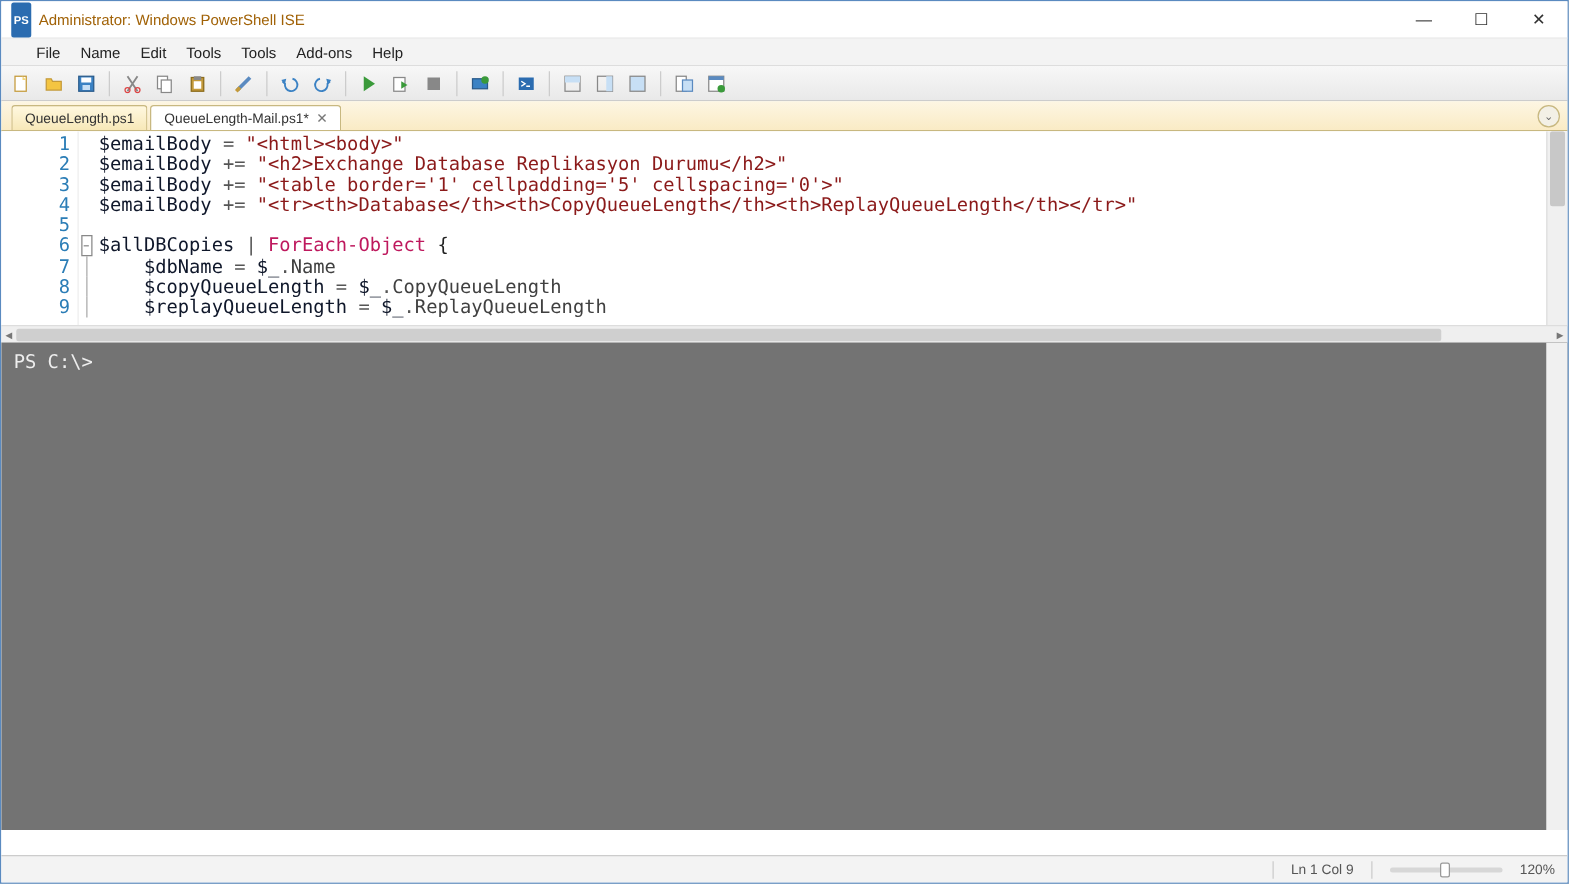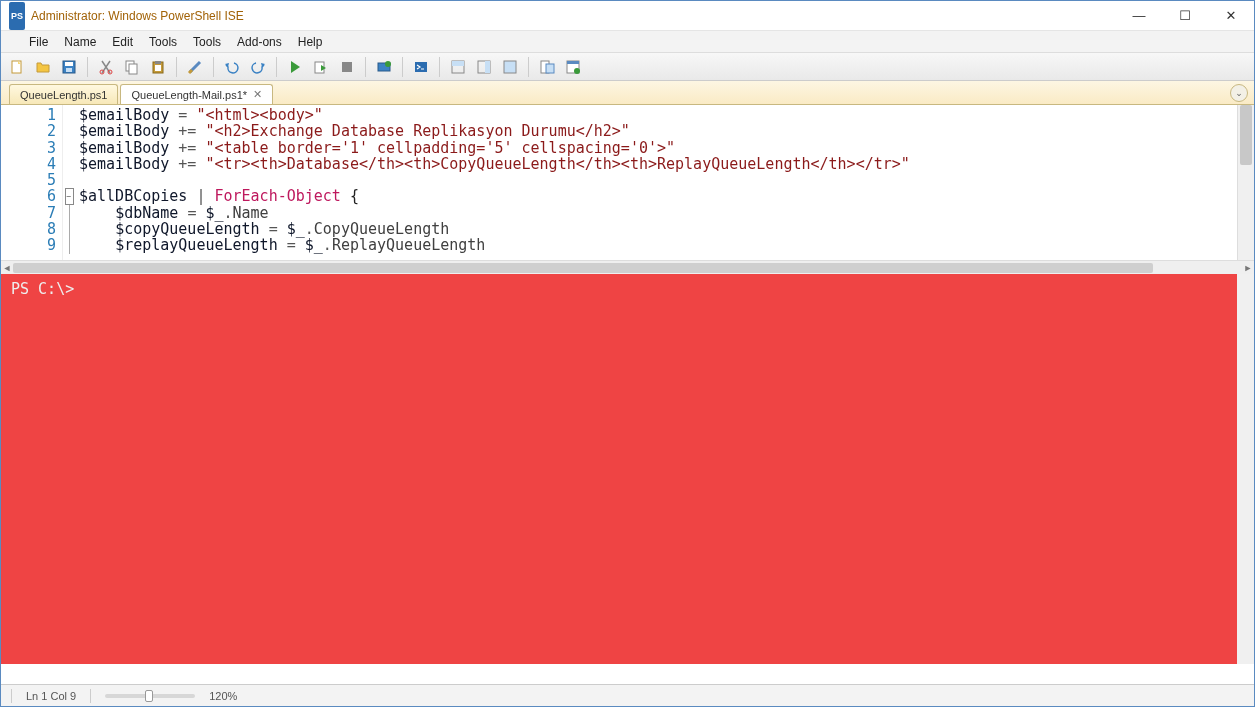--- a/index.html
+++ b/index.html
@@ -125,35 +125,35 @@
 }
 .hscroll .thumb {
   position: absolute; left: 12px; top: 2px; height: 10px; width: 1140px;
   background: #cfcfcf; border-radius: 2px;
 }
 .hscroll .arrow { position:absolute; top:0; width:12px; height:14px; display:flex; align-items:center; justify-content:center; color:#777; font-size:9px;}
 .hscroll .arrow.left{left:0;} .hscroll .arrow.right{right:0;}
 
 
 .console {
-  flex: 1; background: #ef4444; color: #eee;
+  flex: 1; background: #737373; color: #eee;
   font-family: Consolas, monospace; font-size: 15px;
   padding: 6px 10px; position: relative; overflow: hidden;
 }
 .console-vscroll {
   position: absolute; right: 0; top: 0; bottom: 0; width: 17px; background: #f0f0f0;
 }
 .white-gap {
   height: 20px; background: #fff;
 }
 
 
 .statusbar {
   height: 22px; background: #f3f3f3; border-top: 1px solid #ccc;
-  display: flex; align-items: center; justify-content: flex-start;
+  display: flex; align-items: center; justify-content: flex-end;
   padding: 0 10px; gap: 14px; font-size: 11px; color: #555;
 }
 .statusbar .divider { width:1px; height: 14px; background:#ccc; }
 .zoom-slider {
   width: 90px; height: 4px; background: #d7d7d7; position: relative; border-radius:2px;
 }
 .zoom-slider .zthumb {
   position: absolute; left: 40px; top: -4px; width: 8px; height: 12px;
   background: #fff; border: 1px solid #999; border-radius:2px;
 }

